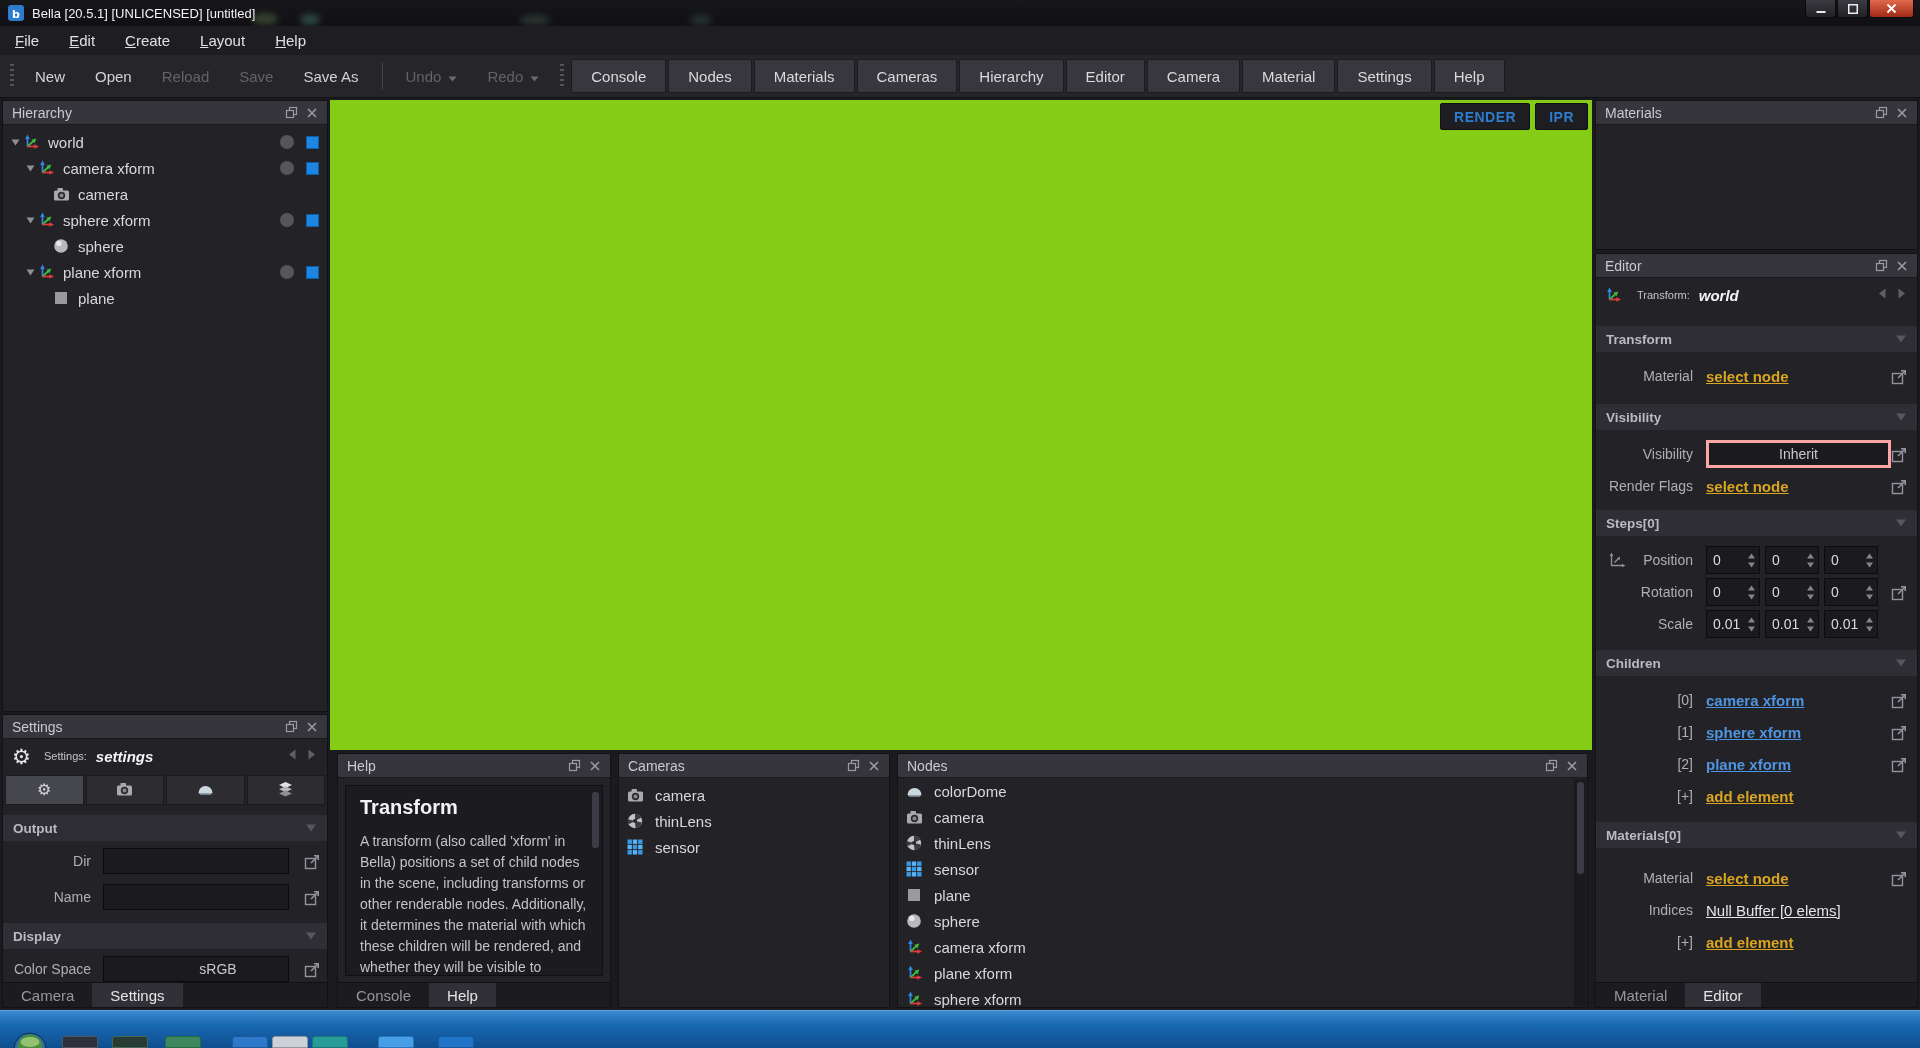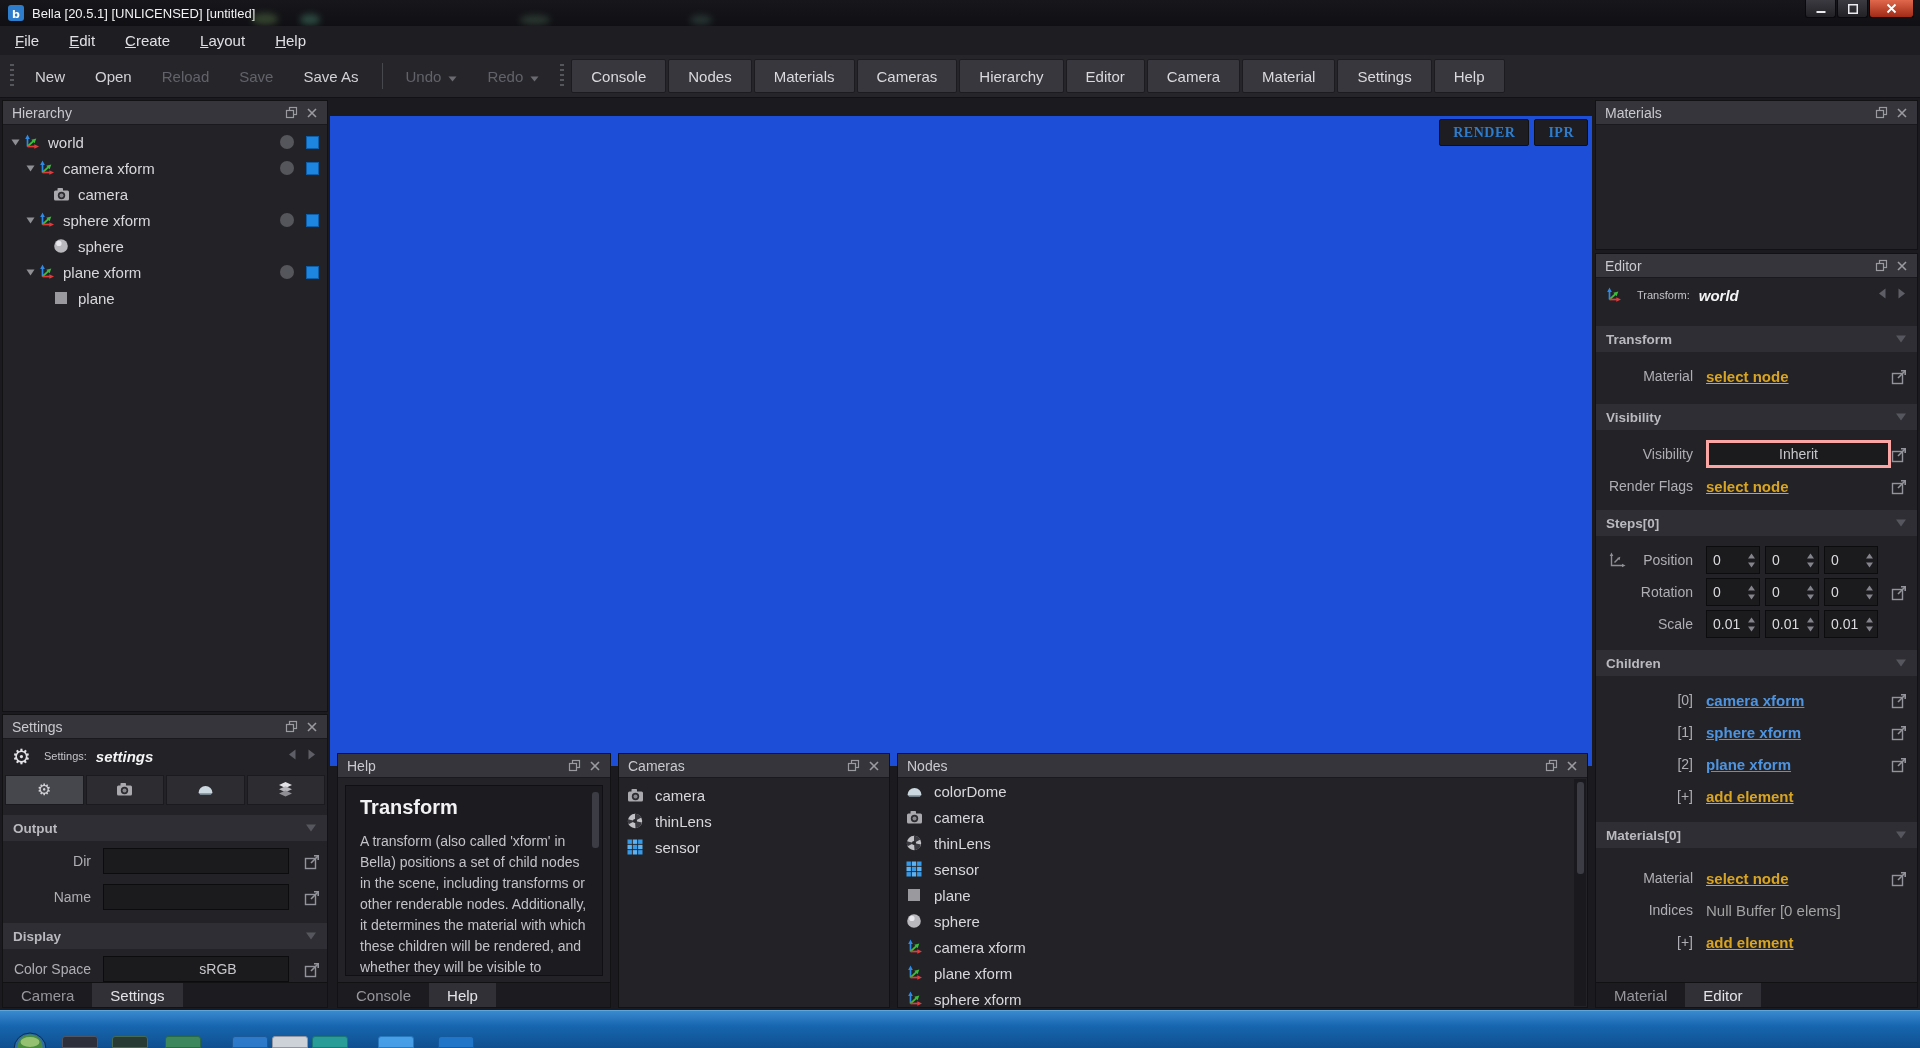--- a/index.html
+++ b/index.html
@@ -38,21 +38,21 @@
   #p-hier { left:2px; top:100px; width:326px; height:612px; }
   .trow { display:flex; align-items:center; height:26px; }
   .trow .exp { width:16px; display:inline-flex; justify-content:center; flex:none; }
   .trow .ticon { width:19px; display:inline-flex; flex:none; }
   .trow .tlabel { margin-left:6px; color:#d8d8dc; font-size:15px; white-space:nowrap; }
   .lvl0 { padding-left:4px; } .lvl1 { padding-left:19px; } .lvl2 { padding-left:34px; }
   .ind-sq { width:13px; height:13px; background:#1c86e0; border:1px solid #0f5fa8; margin-right:8px; flex:none; }
   .ind-ci { width:14px; height:14px; border-radius:50%; background:#55555c; margin-right:12px; margin-left:auto; flex:none; }
 
   
-  #viewport { position:absolute; left:330px; top:116px; width:1262px; height:650px; background:#1d4ed8;font-family:Liberation Serif, serif; }
+  #viewport { position:absolute; left:330px; top:100px; width:1262px; height:650px; background:#84cc16; }
   #vp-buttons { position:absolute; top:3px; right:4px; display:flex; gap:5px; }
   .vpbtn { background:#1d1d22; border:1px solid #101013; border-radius:2px; height:27px; padding:0 13px; font-family:inherit; font-weight:bold; font-size:14px; letter-spacing:.5px; color:#2e7ccc; }
 
   
   #p-settings { left:2px; top:714px; width:326px; height:294px; }
   #p-settings .pcontent { position:absolute; left:0; top:24px; right:0; bottom:25px; overflow:hidden; }
   .xheader { display:flex; align-items:center; height:34px; padding:0 9px; }
   .xheader .xh-ico { width:24px; display:inline-flex; flex:none; }
   .xheader .xh-label { margin-left:8px; color:#c4c4ca; font-size:11px; }
   .xheader .xh-value { margin-left:9px; color:#f4f4f6; font-size:15px; font-weight:bold; font-style:italic; }
@@ -97,21 +97,21 @@
   .erow { display:flex; align-items:center; min-height:32px; position:relative; padding-right:4px; }
   .elabel { width:110px; text-align:right; color:#aeaeb4; font-size:14px; padding-right:13px; flex:none; }
   .ylink { color:#d9a421; font-weight:bold; text-decoration:underline; font-size:15px; cursor:pointer; }
   .blink { color:#4f94e0; font-weight:bold; text-decoration:underline; font-size:15px; cursor:pointer; }
   .eext { margin-left:auto; margin-right:5px; display:inline-flex; }
   .combo { width:190px; height:28px; background:#1b1b1e; border:3px solid #fca5a5; color:#c8c8cc; display:flex; align-items:center; justify-content:center; font-size:14px; }
   .spin { width:54px; height:28px; background:#1b1b1e; border:1px solid #0c0c0e; display:flex; align-items:center; padding:0 3px 0 6px; margin-right:5px; }
   .spin .sval { flex:1; color:#dcdce0; font-size:14px; }
   .spin .sarr { display:inline-flex; }
   .steps-gizmo { position:absolute; left:12px; top:8px; }
-  .evalue { color:#a3a3a3; font-size:15px; }
+  .evalue { color:#e5e5e5; font-size:15px;text-decoration:underline; }
   .idx { font-size:14px; }
 
   
   #taskbar { position:absolute; left:0; top:1010px; width:1920px; height:38px; background:linear-gradient(#3a8ad0,#1766b0 40%,#0f4f8e); border-top:1px solid #5aa6dd; }
   .tb-ico { position:absolute; bottom:0; height:12px; width:36px; border-radius:3px 3px 0 0; opacity:.95; }
   #tb-orb { position:absolute; left:12px; bottom:-22px; }
 </style>
 </head>
 <body>
 

